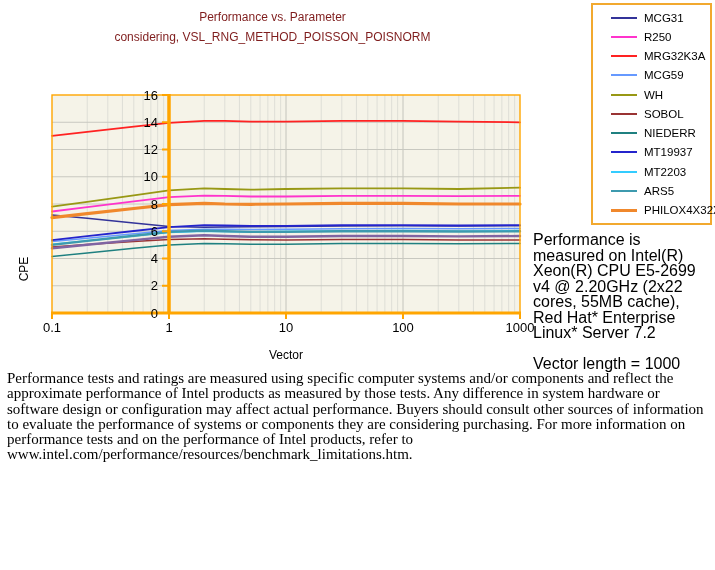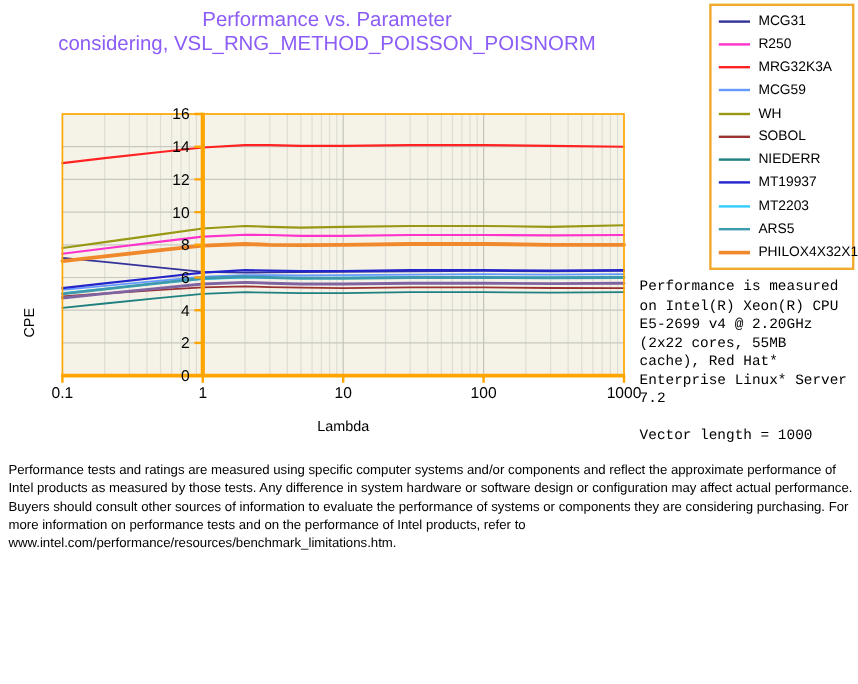--- a/index.html
+++ b/index.html
@@ -6,49 +6,49 @@
   #page {
     position: relative;
     width: 715px; height: 570px;
     background: #ffffff;
     font-family: "Liberation Sans", sans-serif;
     color: #000;
     overflow: hidden;
   }
   .chart-title {
     position: absolute; top: 7px; left: 0; width: 545px;
-    text-align: center; font-size: 17px; line-height: 20px; color: #8b5cf6;
+    text-align: center; font-size: 12px; line-height: 20px; color: #7f1d1d;
   }
   #plot-svg { position: absolute; top: 78px; left: 0; }
   .y-axis-title {
     position: absolute; left: 4px; top: 262px; width: 40px;
     font-size: 12px; transform: rotate(-90deg); transform-origin: center;
     text-align: center;
   }
   .x-axis-title {
     position: absolute; top: 348px; left: 0; width: 572px;
     text-align: center; font-size: 12px;
   }
   .legend {
     position: absolute; top: 3px; left: 591px; width: 121px; height: 222px;
     background: #fff; border: 2px solid #F2A92F;
     display: flex; flex-direction: column; justify-content: space-around;
-    padding: 3px 0; box-sizing: border-box;
+    padding: 3px 12px; box-sizing: border-box;
   }
   .legend-item { display: flex; align-items: center; height: 16px; }
   .legend-swatch { display: inline-block; width: 26px; height: 0; border-top-style: solid; margin-left: 6px; flex: none; }
   .legend-label { margin-left: 7px; font-size: 11.5px; white-space: nowrap; }
   .side-note {
     position: absolute; top: 232px; left: 533px; width: 179px;
-    font-size: 12px; line-height: 15.5px; font-family: Liberation Mono, monospace;
+    font-size: 16px; line-height: 15.5px;
   }
   .side-note .vector-length { margin-top: 15px; }
   .footer {
-    position: absolute; top: 385px; left: 7px; width: 705px;
-    font-size: 11px; line-height: 15.3px;
+    position: absolute; top: 371px; left: 7px; width: 705px;
+    font-size: 15px; line-height: 15.3px; font-family: Liberation Serif, serif;
   }
   .footer p { margin: 0 0 14px 0; }
 </style>
 </head>
 <body>
 
 <div id="page">
 
   <div class="chart-title">
     <div>Performance  vs.  Parameter</div>
@@ -152,21 +152,21 @@
       <g>
         <text x="52" y="254" text-anchor="middle" font-size="13" fill="#000000">0.1</text>
         <text x="169" y="254" text-anchor="middle" font-size="13" fill="#000000">1</text>
         <text x="286" y="254" text-anchor="middle" font-size="13" fill="#000000">10</text>
         <text x="403" y="254" text-anchor="middle" font-size="13" fill="#000000">100</text>
         <text x="520" y="254" text-anchor="middle" font-size="13" fill="#000000">1000</text>
       </g>
     </svg>
 
   <div class="y-axis-title">CPE</div>
-  <div class="x-axis-title">Lambda</div>
+  <div class="x-axis-title">Vector</div>
 
   <div class="legend">
       <div class="legend-item">
         <span class="legend-swatch" style="border-top-color: rgb(51, 51, 153); border-top-width: 2px;"></span>
         <span class="legend-label">MCG31</span>
       </div>
       <div class="legend-item">
         <span class="legend-swatch" style="border-top-color: rgb(255, 51, 204); border-top-width: 2px;"></span>
         <span class="legend-label">R250</span>
       </div>

